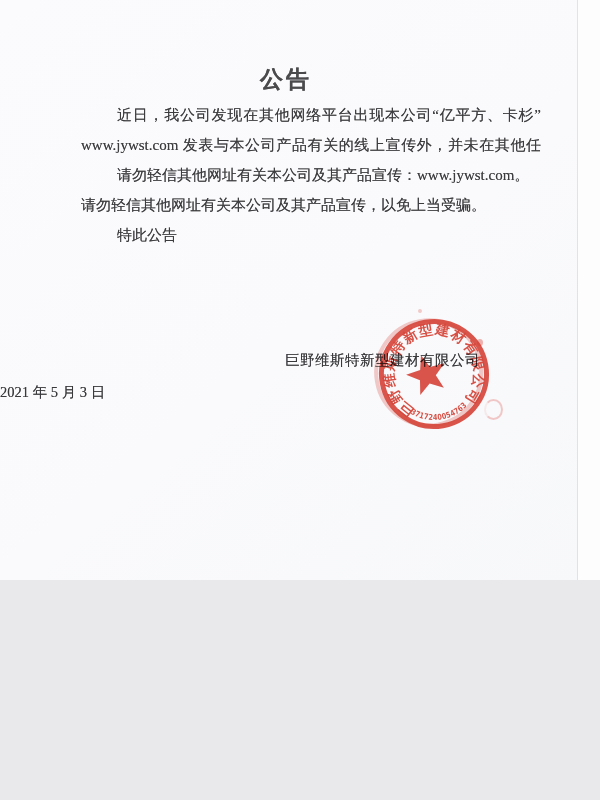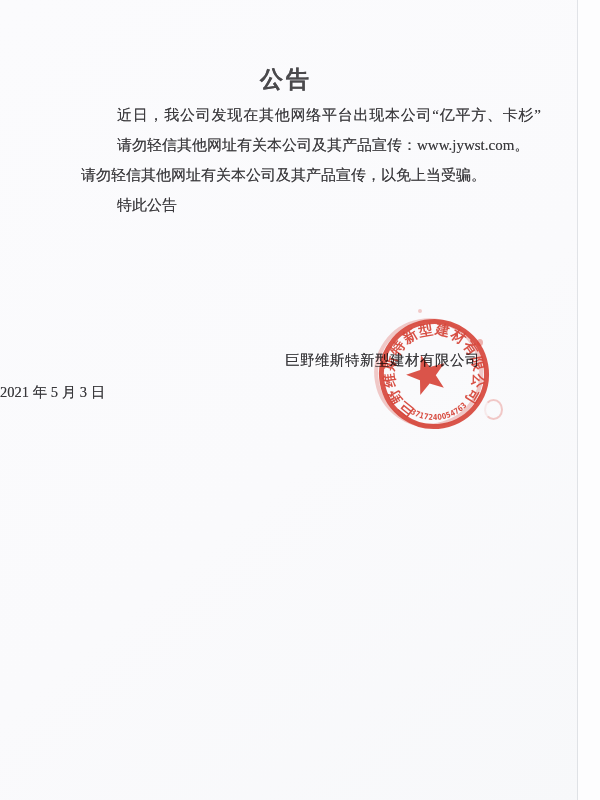--- a/index.html
+++ b/index.html
@@ -1,17 +1,17 @@
 <!DOCTYPE html>
 <html><head>
 <meta charset="utf-8">
 <style>
   html,body{margin:0;padding:0;background:#e9e9ec;}
   .page{
-    position:relative;width:600px;height:800px;overflow:hidden;
+    position:relative;width:600px;height:580px;overflow:hidden;
     background:linear-gradient(140deg,#fbfbfd 0%,#fafafc 55%,#f7f8fa 100%);
     font-family:"Liberation Serif","DejaVu Serif",serif;
     color:#3e3d40;
   }
   
   .scan-strip{position:absolute;top:0;right:0;width:22px;height:100%;background:#fdfdfe;}
   .scan-line{position:absolute;top:0;right:22px;width:1px;height:100%;background:rgba(185,188,198,.38);}
 
   .doc-title{
     position:absolute;top:64px;left:70px;width:460px;text-align:center;
@@ -63,20 +63,21 @@
 
 <div class="page">
 
   <div class="scan-strip"></div>
   <div class="scan-line"></div>
 
   <div class="doc-title">公告</div>
 
   <div class="body-text">
     <div class="line justify indent">近日，我公司发现在其他网络平台出现本公司“亿平方、卡杉”</div>
+    <div class="line justify">www.jywst.com 发表与本公司产品有关的线上宣传外，并未在其他任</div>
     <div class="line indent">请勿轻信其他网址有关本公司及其产品宣传：www.jywst.com。</div>
     <div class="line">请勿轻信其他网址有关本公司及其产品宣传，以免上当受骗。</div>
     <div class="line indent">特此公告</div>
   </div>
 
   <div class="sig-company">巨野维斯特新型建材有限公司</div>
   <div class="sig-date">2021 年 5 月 3 日</div>
 
   <div class="seal">
     <svg viewBox="0 0 152 152" xmlns="http://www.w3.org/2000/svg">

